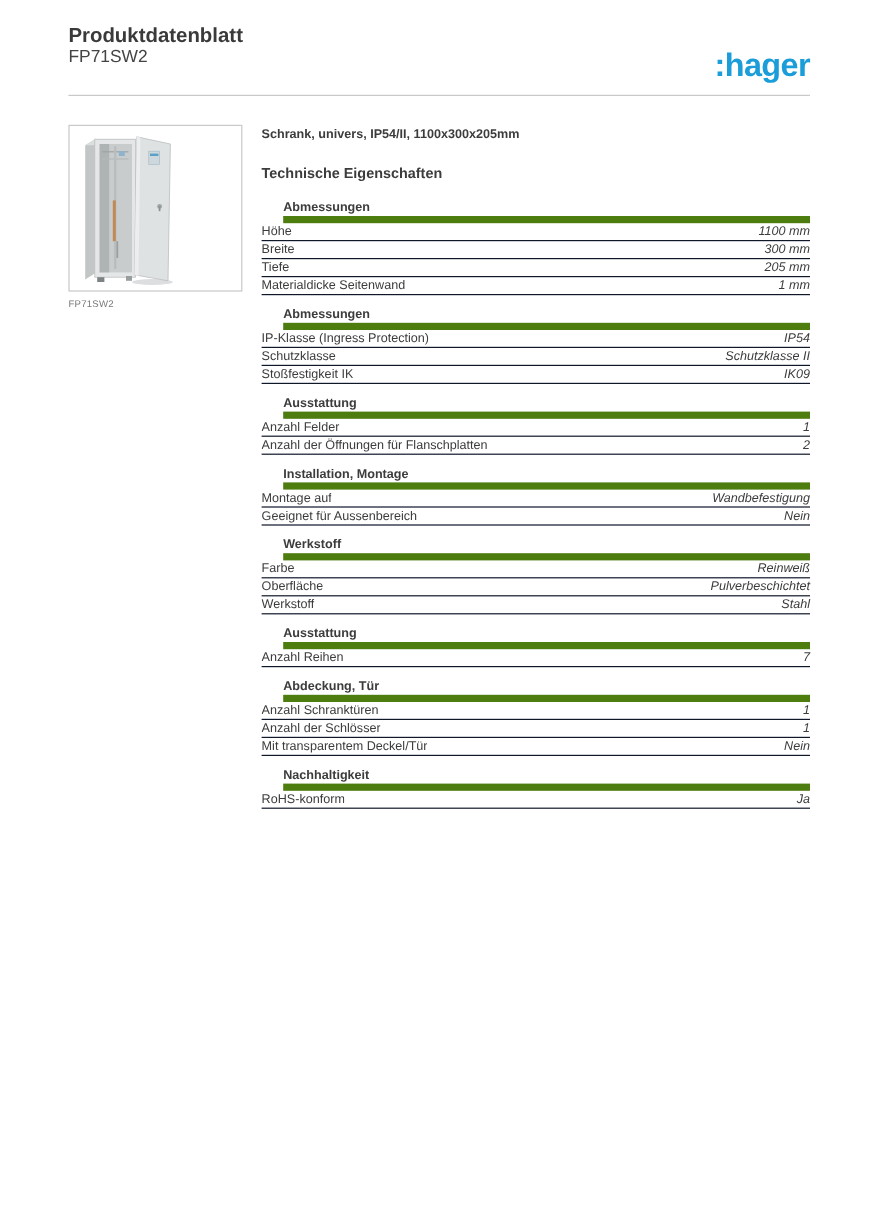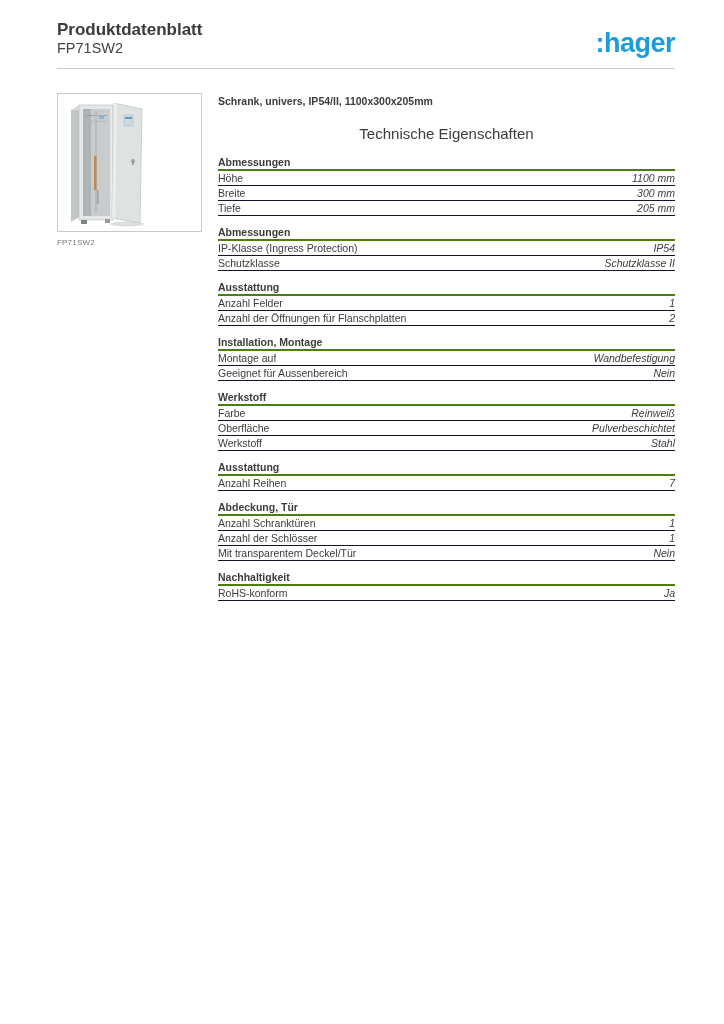--- a/index.html
+++ b/index.html
@@ -9,37 +9,37 @@
     background:#ffffff;
     font-family:"Liberation Sans","DejaVu Sans",sans-serif;
     color:#3c3c3c;
     overflow:hidden;
   }
   
   header{display:flex;justify-content:space-between;align-items:flex-start;
          padding:20px 49px 0 57px;}
   .doc-title{font-size:17px;font-weight:bold;line-height:20px;color:#3a3a3a;}
   .doc-sub{font-size:14.5px;line-height:17px;color:#444444;}
-  .logo{font-size:27px;font-weight:bold;letter-spacing:-0.5px;line-height:30px;margin-top:8px;}
+  .logo{font-size:27px;font-weight:bold;letter-spacing:-0.5px;line-height:30px;margin-top:19px;}
   .header-rule{margin:10px 49px 0 57px;border-top:1px solid #c9c9c9;height:0;}
   
   .content{display:flex;padding:24px 49px 0 57px;}
   .left-col{width:145px;flex:0 0 145px;}
   .img-box{width:145px;height:139px;border:1px solid #c9c9c9;box-sizing:border-box;
            background:#ffffff;overflow:hidden;}
   .img-box svg{display:block;width:100%;height:100%;}
   .img-caption{margin-top:6px;font-size:8px;color:#787878;letter-spacing:0.2px;}
   .right-col{flex:1;margin-left:16px;min-width:0;}
   .product-title{font-size:10.5px;font-weight:bold;margin:3px 0 0;line-height:11px;}
-  .tech-heading{font-size:15px;font-weight:normal;margin:21px 0 0;line-height:11px;text-align:center;}
+  .tech-heading{font-size:12px;font-weight:bold;margin:21px 0 0;line-height:11px;}
   #sections{margin-top:16px;}
   .spec-section{margin-top:9px;}
   .spec-section:first-child{margin-top:0;}
   .sec-title{font-size:10.5px;font-weight:bold;line-height:14px;
-             border-bottom:2px solid #4d7c0f;}
+             border-bottom:6px solid #4d7c0f;margin-left:18px;}
   .spec-row{display:flex;justify-content:space-between;align-items:baseline;
             font-size:10.5px;line-height:14px;border-bottom:1px solid #0f172a;}
   .spec-row .lbl{white-space:nowrap;overflow:hidden;}
   .spec-row .val{white-space:nowrap;text-align:right;margin-left:12px;font-style:italic;}
   
   footer{position:absolute;left:57px;right:49px;top:985px;}
   .f-rule{border-top:1px solid #bfbfbf;height:0;}
   .f-row{display:flex;align-items:baseline;margin-top:8px;font-size:9.5px;}
   .f-left{font-weight:bold;color:#3a3a3a;cursor:pointer;}
   .f-center{flex:1;text-align:center;color:#9b9b9b;}
@@ -114,36 +114,44 @@
   <div class="spec-row">
     <span class="lbl">Breite</span>
     <span class="val">300 mm</span>
   </div>
 
   <div class="spec-row">
     <span class="lbl">Tiefe</span>
     <span class="val">205 mm</span>
   </div>
 
+  <div class="spec-row">
+    <span class="lbl">Materialdicke Seitenwand</span>
+    <span class="val">1 mm</span>
+  </div>
 </div>
   </section>
 
   <section class="spec-section">
     <div class="sec-title">Abmessungen</div>
     <div class="sec-rows">
   <div class="spec-row">
     <span class="lbl">IP-Klasse (Ingress Protection)</span>
     <span class="val">IP54</span>
   </div>
 
   <div class="spec-row">
     <span class="lbl">Schutzklasse</span>
     <span class="val">Schutzklasse II</span>
   </div>
 
+  <div class="spec-row">
+    <span class="lbl">Stoßfestigkeit IK</span>
+    <span class="val">IK09</span>
+  </div>
 </div>
   </section>
 
   <section class="spec-section">
     <div class="sec-title">Ausstattung</div>
     <div class="sec-rows">
   <div class="spec-row">
     <span class="lbl">Anzahl Felder</span>
     <span class="val">1</span>
   </div>

